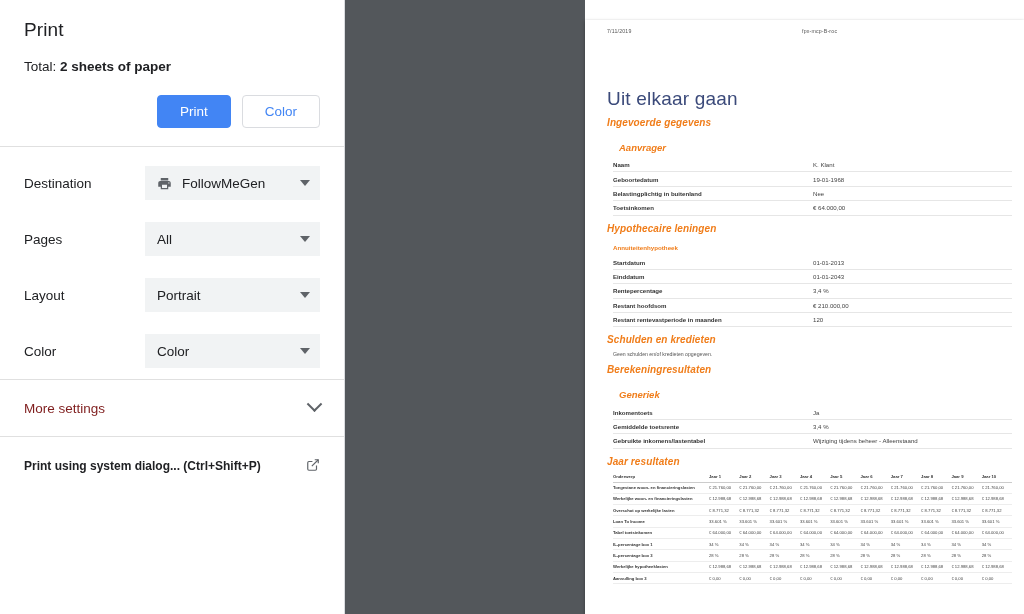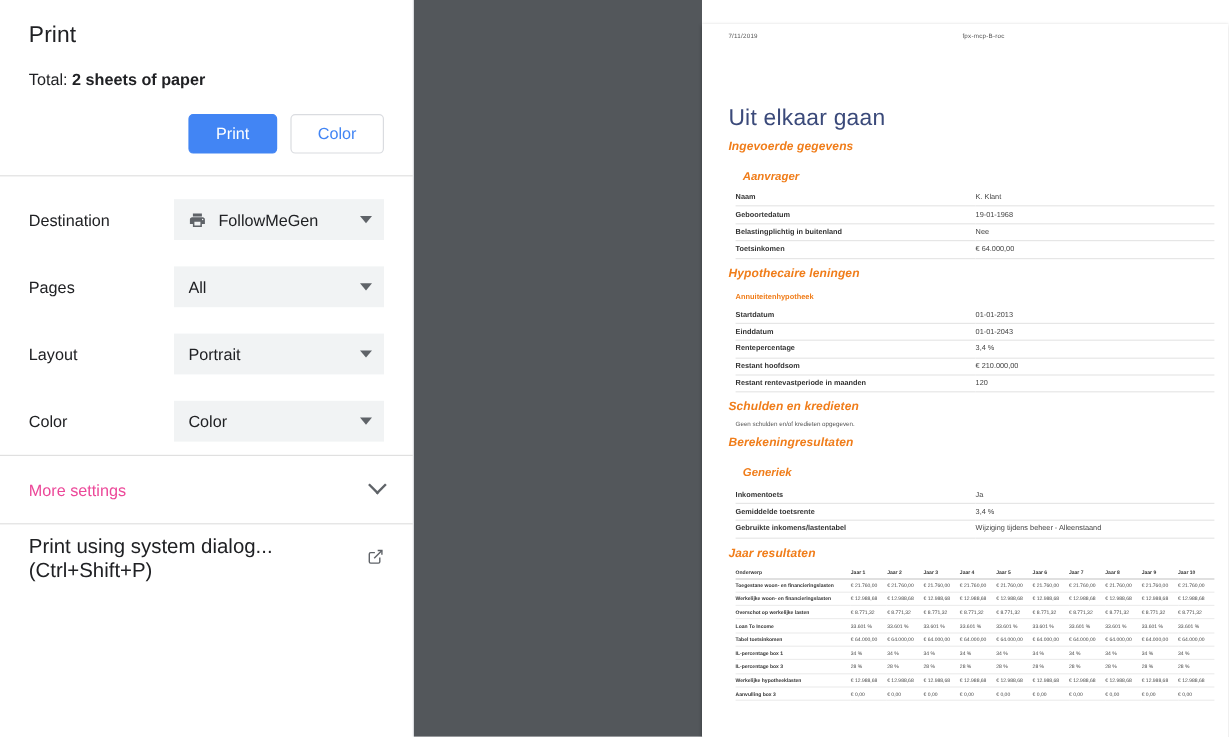--- a/index.html
+++ b/index.html
@@ -81,32 +81,32 @@
     border-top: 6px solid #5f6368;
   }
   .copies-input {
     background: transparent; border: none; outline: none;
     font-family: "Liberation Sans", sans-serif;
     font-size: 13.5px; color: #3c4043; width: 100%; padding: 0;
   }
   .more-settings {
     display: flex; align-items: center; justify-content: space-between;
     padding: 0 24px; height: 56px; cursor: pointer;
-    font-size: 13.5px; color: #ec4899; gap: 36px;
+    font-size: 13.5px; color: #7f1d1d; gap: 36px;
   }
   .chevron-down {
     width: 11px; height: 11px;
     border-right: 2px solid #5f6368;
     border-bottom: 2px solid #5f6368;
     transform: rotate(45deg) translate(-3px,-3px);
   }
   .system-dialog {
     display: flex; align-items: center; justify-content: space-between;
     padding: 0 24px; height: 58px; cursor: pointer;
-    font-size: 17px; color: #202124;
+    font-size: 12px; color: #202124; font-weight: bold;
   }
 
   
   .preview-page {
     position: absolute; left: 585px; top: 20px;
     width: 439px; height: 610px;
     background: #ffffff;
     box-shadow: 0 1px 3px rgba(0,0,0,.35);
     overflow: hidden;
     font-family: "Liberation Sans", sans-serif;

